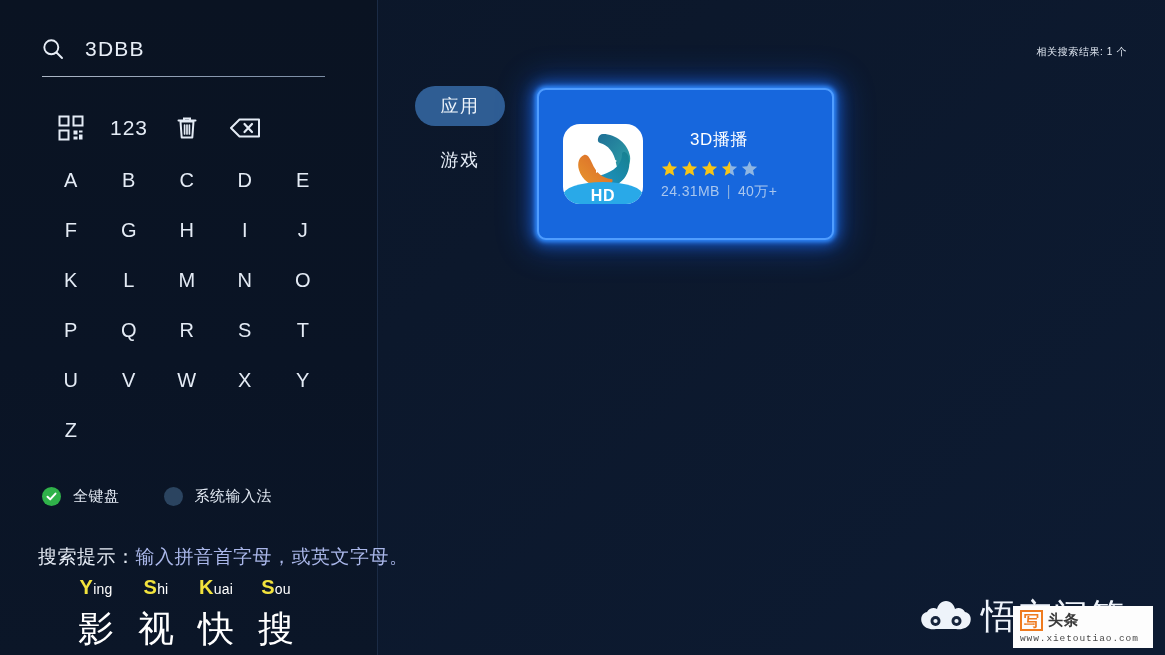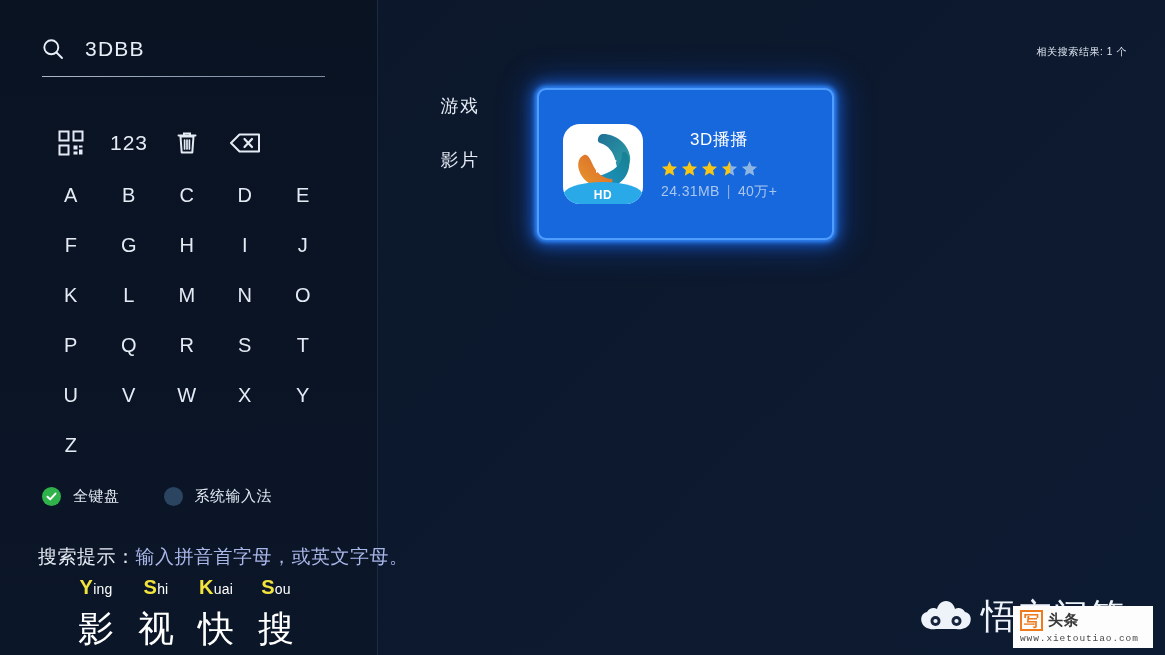--- a/index.html
+++ b/index.html
@@ -43,21 +43,21 @@
   }
   .search-underline {
     position:absolute;
     left:42px; top:76px;
     width:283px; height:1px;
     background:linear-gradient(90deg,#c9d4e3 0%,#9fb0c7 60%,#8fa2bb 100%);
     opacity:.85;
   }
 
   
-  .kb { position:absolute; left:42px; top:115px; width:290px; }
+  .kb { position:absolute; left:42px; top:100px; width:290px; }
   .kb-row { display:flex; }
   .kb-fn-row { height:55px; align-items:center; }
   .kb-key {
     width:58px; text-align:center;
     color:#e4ebf5;
     font-size:20px;
     line-height:50px;
     height:50px;
     letter-spacing:.5px;
     user-select:none;
@@ -158,21 +158,21 @@
   }
   .app-icon .logo { position:absolute; left:7px; top:6px; }
   .hd-band {
     position:absolute; left:0; bottom:0;
     width:100%; height:22px;
     background:#29a9e8;
     border-radius:50% 50% 0 0 / 60% 60% 0 0;
     display:flex; align-items:flex-end; justify-content:center;
   }
   .hd-band span {
-    font-size:12px; color:#ffffff; font-weight:700;
+    font-size:16px; color:#ffffff; font-weight:700;
     letter-spacing:.6px; line-height:17px;
   }
   .app-meta { margin-left:18px; }
   .app-title {
     font-size:17px; color:#ffffff;
     letter-spacing:.6px; line-height:26px;text-align:center;
   }
   .stars { display:flex; margin-top:7px; }
   .stars svg { display:block; margin-right:3px; }
   .app-sub {
@@ -336,22 +336,22 @@
         <div class="brand-ch">搜</div>
       </div>
     </div>
   </div>
 
   <div class="right-panel">
 
     <div class="result-count">相关搜索结果: 1 个</div>
 
     <div class="cat-tabs">
+      <div class="cat-tab active">应用</div>
       <div class="cat-tab">游戏</div>
-      <div class="cat-tab">影片</div>
     </div>
 
     <div class="card">
       <div class="app-icon">
         <span class="logo">
           <svg width="66" height="62" viewBox="0 0 66 62">
             <defs>
               <linearGradient id="g1" x1="0" y1="0" x2="1" y2="1">
                 <stop offset="0" stop-color="#1f6f96"></stop>
                   <stop offset="1" stop-color="#2ea3a8"></stop>

